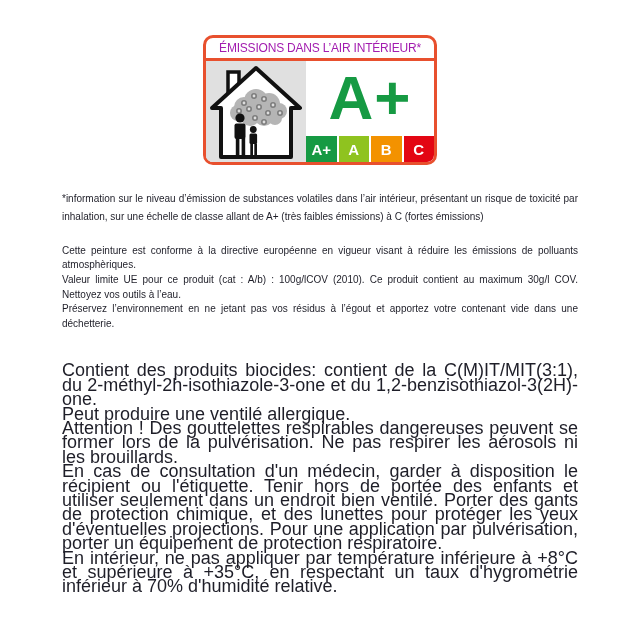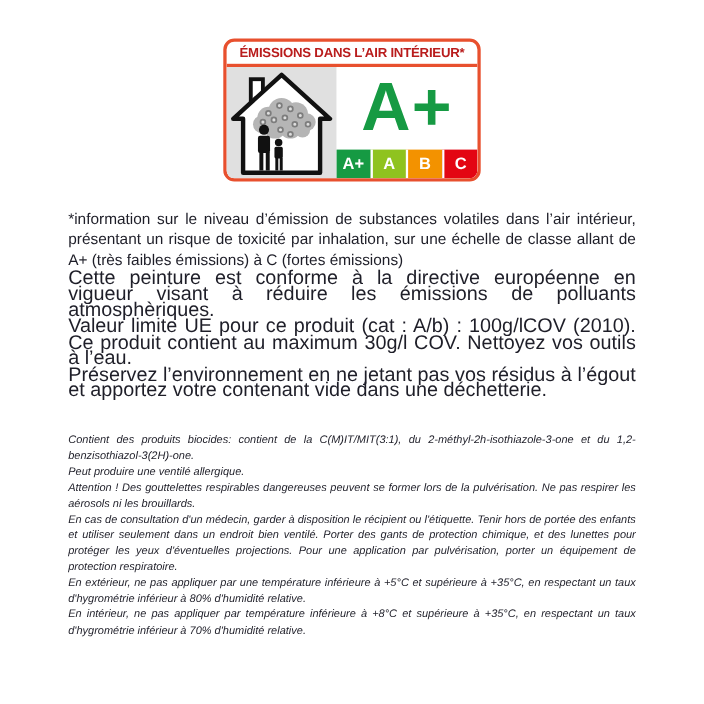--- a/index.html
+++ b/index.html
@@ -14,24 +14,24 @@
   
   .badge-wrap { display: flex; justify-content: center; padding-top: 35px; }
   .badge {
     width: 234px;
     border: 3px solid #e8502e;
     border-radius: 10px;
     background: #fff;
     overflow: hidden;
   }
   .badge-title {
-    font-weight: bold;
+    font-weight: normal;
     font-size: 12px;
     letter-spacing: -0.2px;
-    color: #b91c1c;
+    color: #a21caf;
     text-align: center;
     white-space: nowrap;
     padding: 3px 2px 3px;
     border-bottom: 3px solid #e8502e;
   }
   .badge-body { display: flex; height: 101px; }
   .house-box { width: 100px; background: #e0e0e0; flex: none; }
   .house-box svg { display: block; width: 100%; height: 100%; }
   .rating-area { flex: 1; display: flex; flex-direction: column; background: #fff; }
   .rating-big {
@@ -54,36 +54,35 @@
   .scale-cell:first-child { border-left: none; }
   .cell-aplus { background: #169a43; }
   .cell-a { background: #8fc31f; }
   .cell-b { background: #f39200; }
   .cell-c { background: #e30613; }
 
   
   .text-col { width: 516px; margin: 0 auto; }
   .footnote {
     margin-top: 25px;
-    font-size: 14px;
+    font-size: 10px;
     line-height: 18.4px;
     text-align: justify;
   }
   .regulatory {
-    margin-top: 0;
-    font-size: 18px;
+    margin-top: 17px;
+    font-size: 10px;
     line-height: 14.6px;
     text-align: justify;
   }
   .regulatory p { margin: 0; }
   .warnings {
     margin-top: 32px;
-    font-size: 10px;
+    font-size: 18px;
     line-height: 14.4px;
-    font-style: italic;
     text-align: justify;
   }
   .warnings p { margin: 0; }
 </style>
 </head>
 <body>
 
 <div class="badge-wrap">
   <div class="badge">
     <div class="badge-title">ÉMISSIONS DANS L’AIR INTÉRIEUR*</div>
@@ -157,16 +156,15 @@
     <p>Cette peinture est conforme à la directive européenne en vigueur visant à réduire les émissions de polluants atmosphèriques.</p>
     <p>Valeur limite UE pour ce produit (cat : A/b) : 100g/lCOV (2010). Ce produit contient au maximum 30g/l COV. Nettoyez vos outils à l’eau.</p>
     <p>Préservez l’environnement en ne jetant pas vos résidus à l’égout et apportez votre contenant vide dans une déchetterie.</p>
   </div>
 
   <div class="warnings">
     <p>Contient des produits biocides: contient de la C(M)IT/MIT(3:1), du 2-méthyl-2h-isothiazole-3-one et du 1,2-benzisothiazol-3(2H)-one.</p>
     <p>Peut produire une ventilé allergique.</p>
     <p>Attention ! Des gouttelettes respirables dangereuses peuvent se former lors de la pulvérisation. Ne pas respirer les aérosols ni les brouillards.</p>
     <p>En cas de consultation d'un médecin, garder à disposition le récipient ou l'étiquette. Tenir hors de portée des enfants et utiliser seulement dans un endroit bien ventilé. Porter des gants de protection chimique, et des lunettes pour protéger les yeux d'éventuelles projections. Pour une application par pulvérisation, porter un équipement de protection respiratoire.</p>
-    <p>En extérieur, ne pas appliquer par une température inférieure à +5°C et supérieure à +35°C, en respectant un taux d'hygrométrie inférieur à 80% d'humidité relative.</p>
     <p>En intérieur, ne pas appliquer par température inférieure à +8°C et supérieure à +35°C, en respectant un taux d'hygrométrie inférieur à 70% d'humidité relative.</p>
   </div>
 </div>
 
 </body></html>

